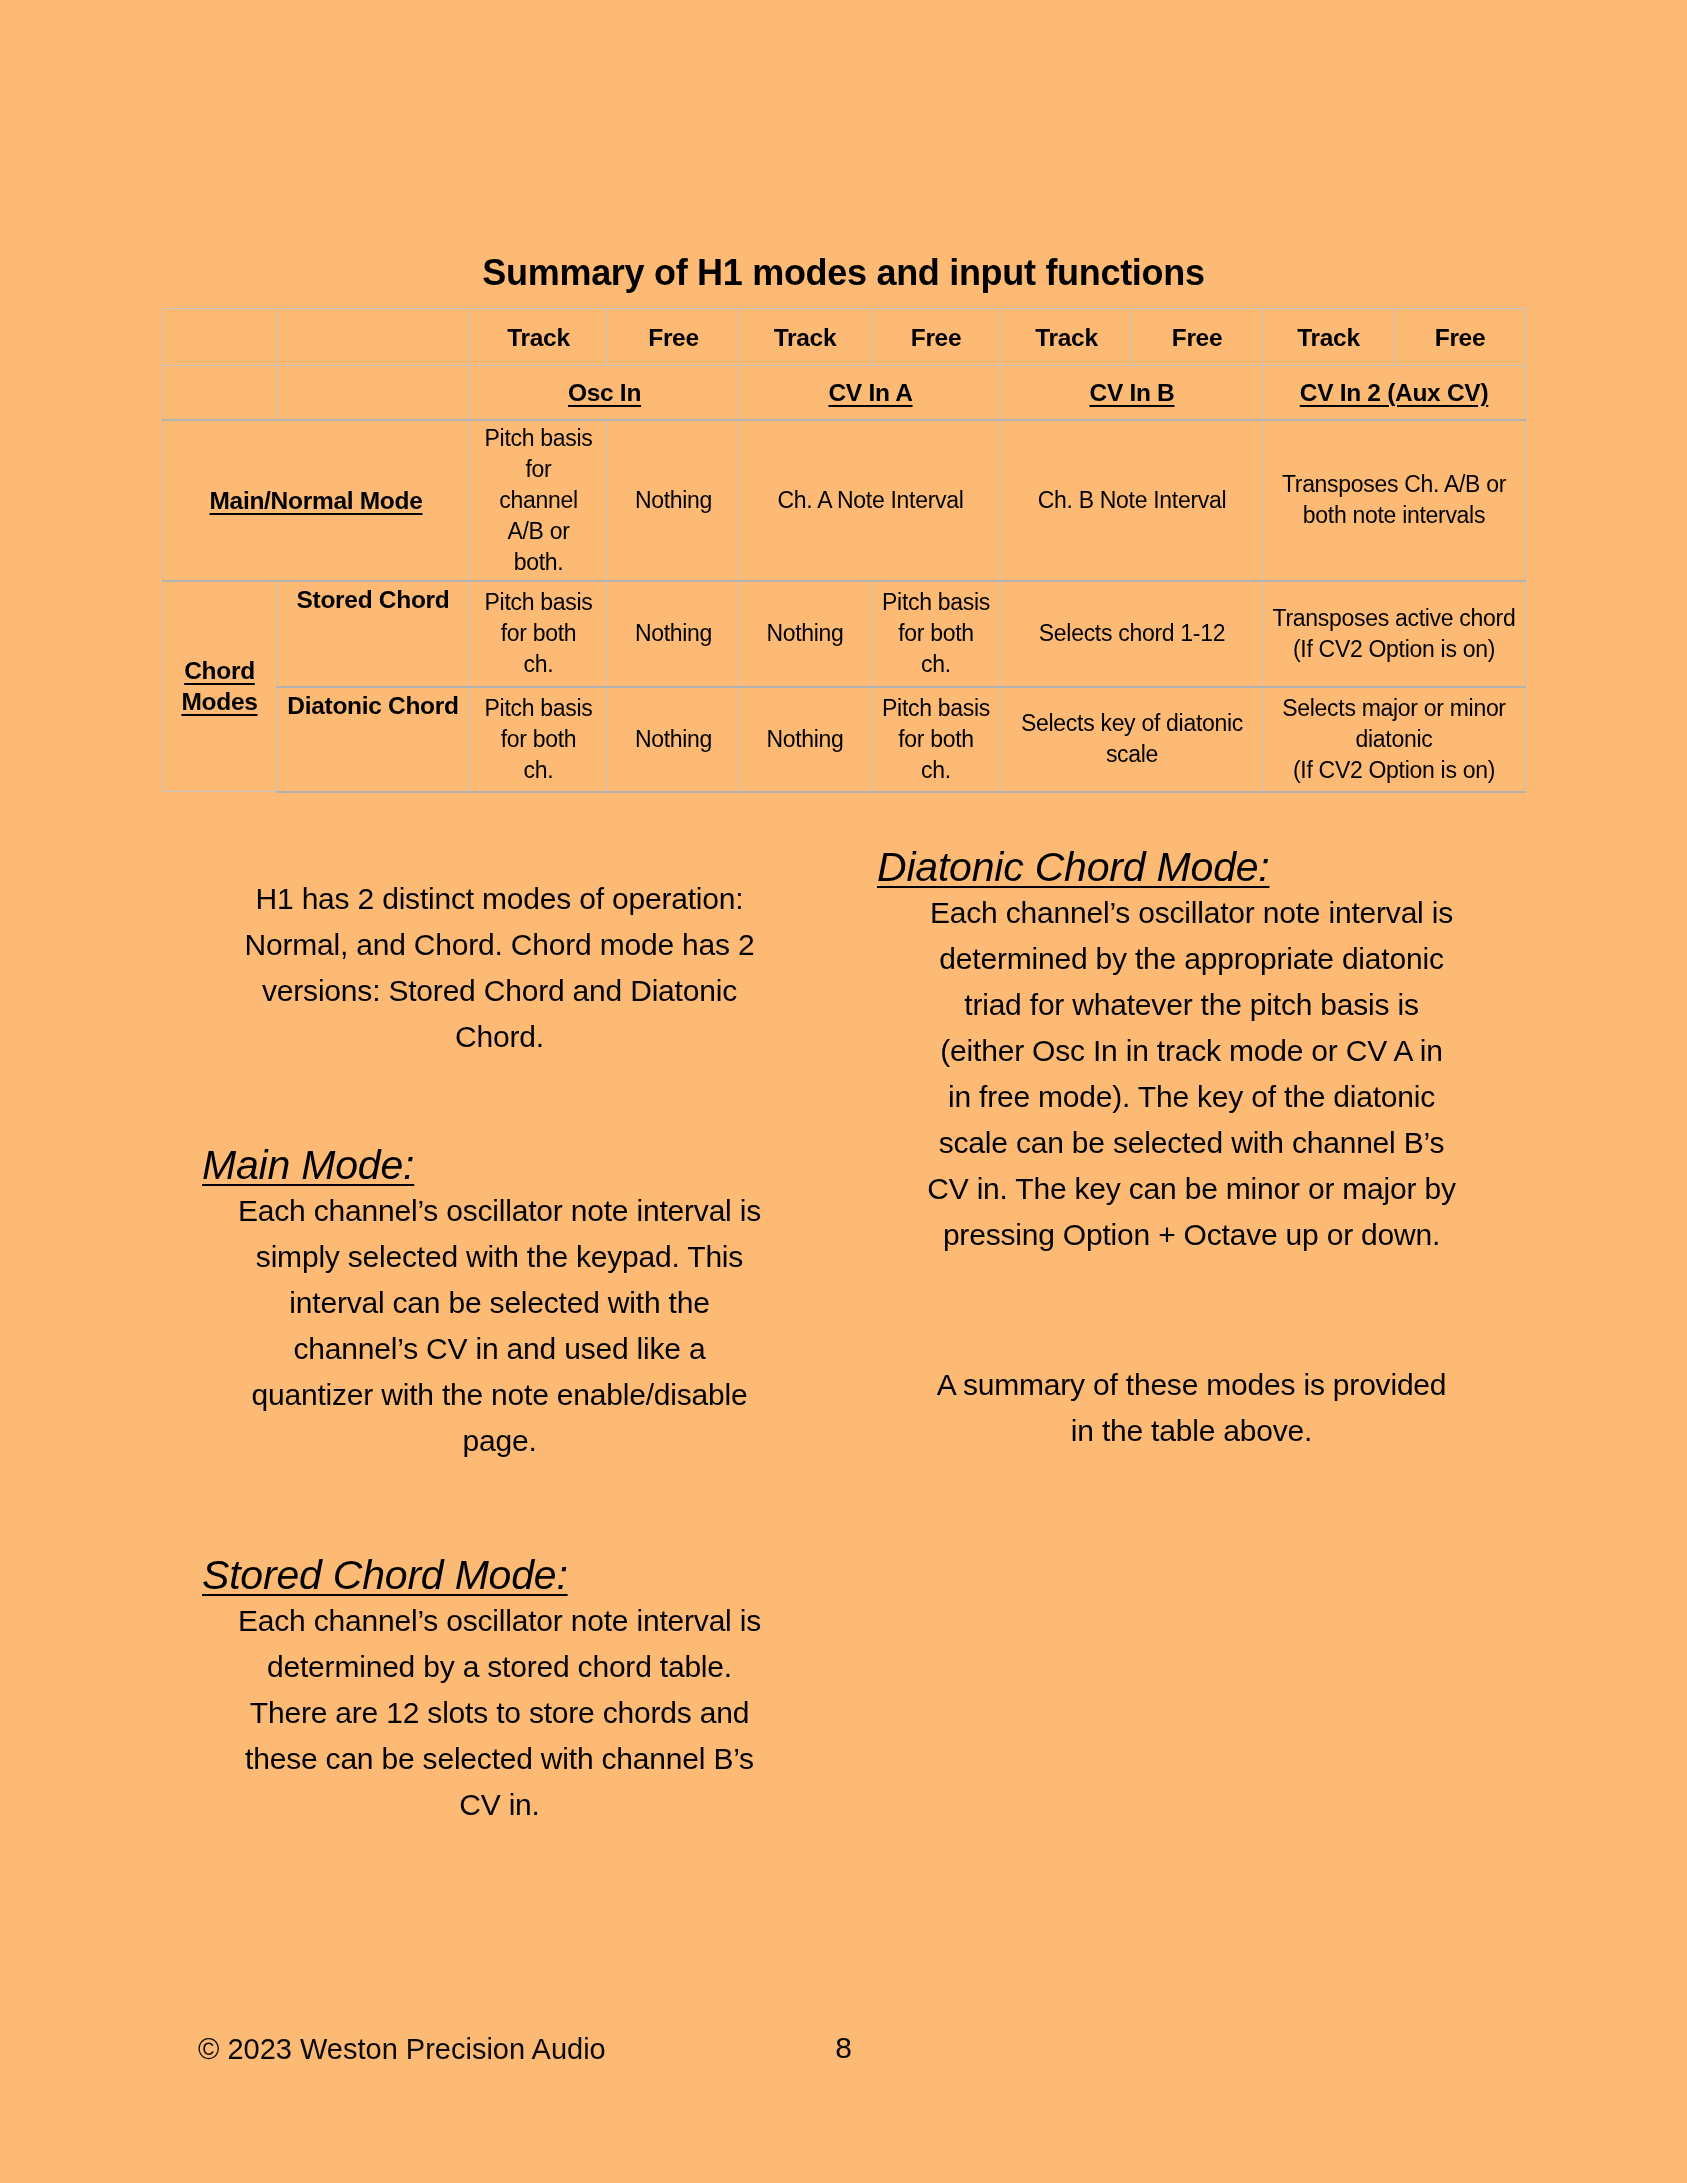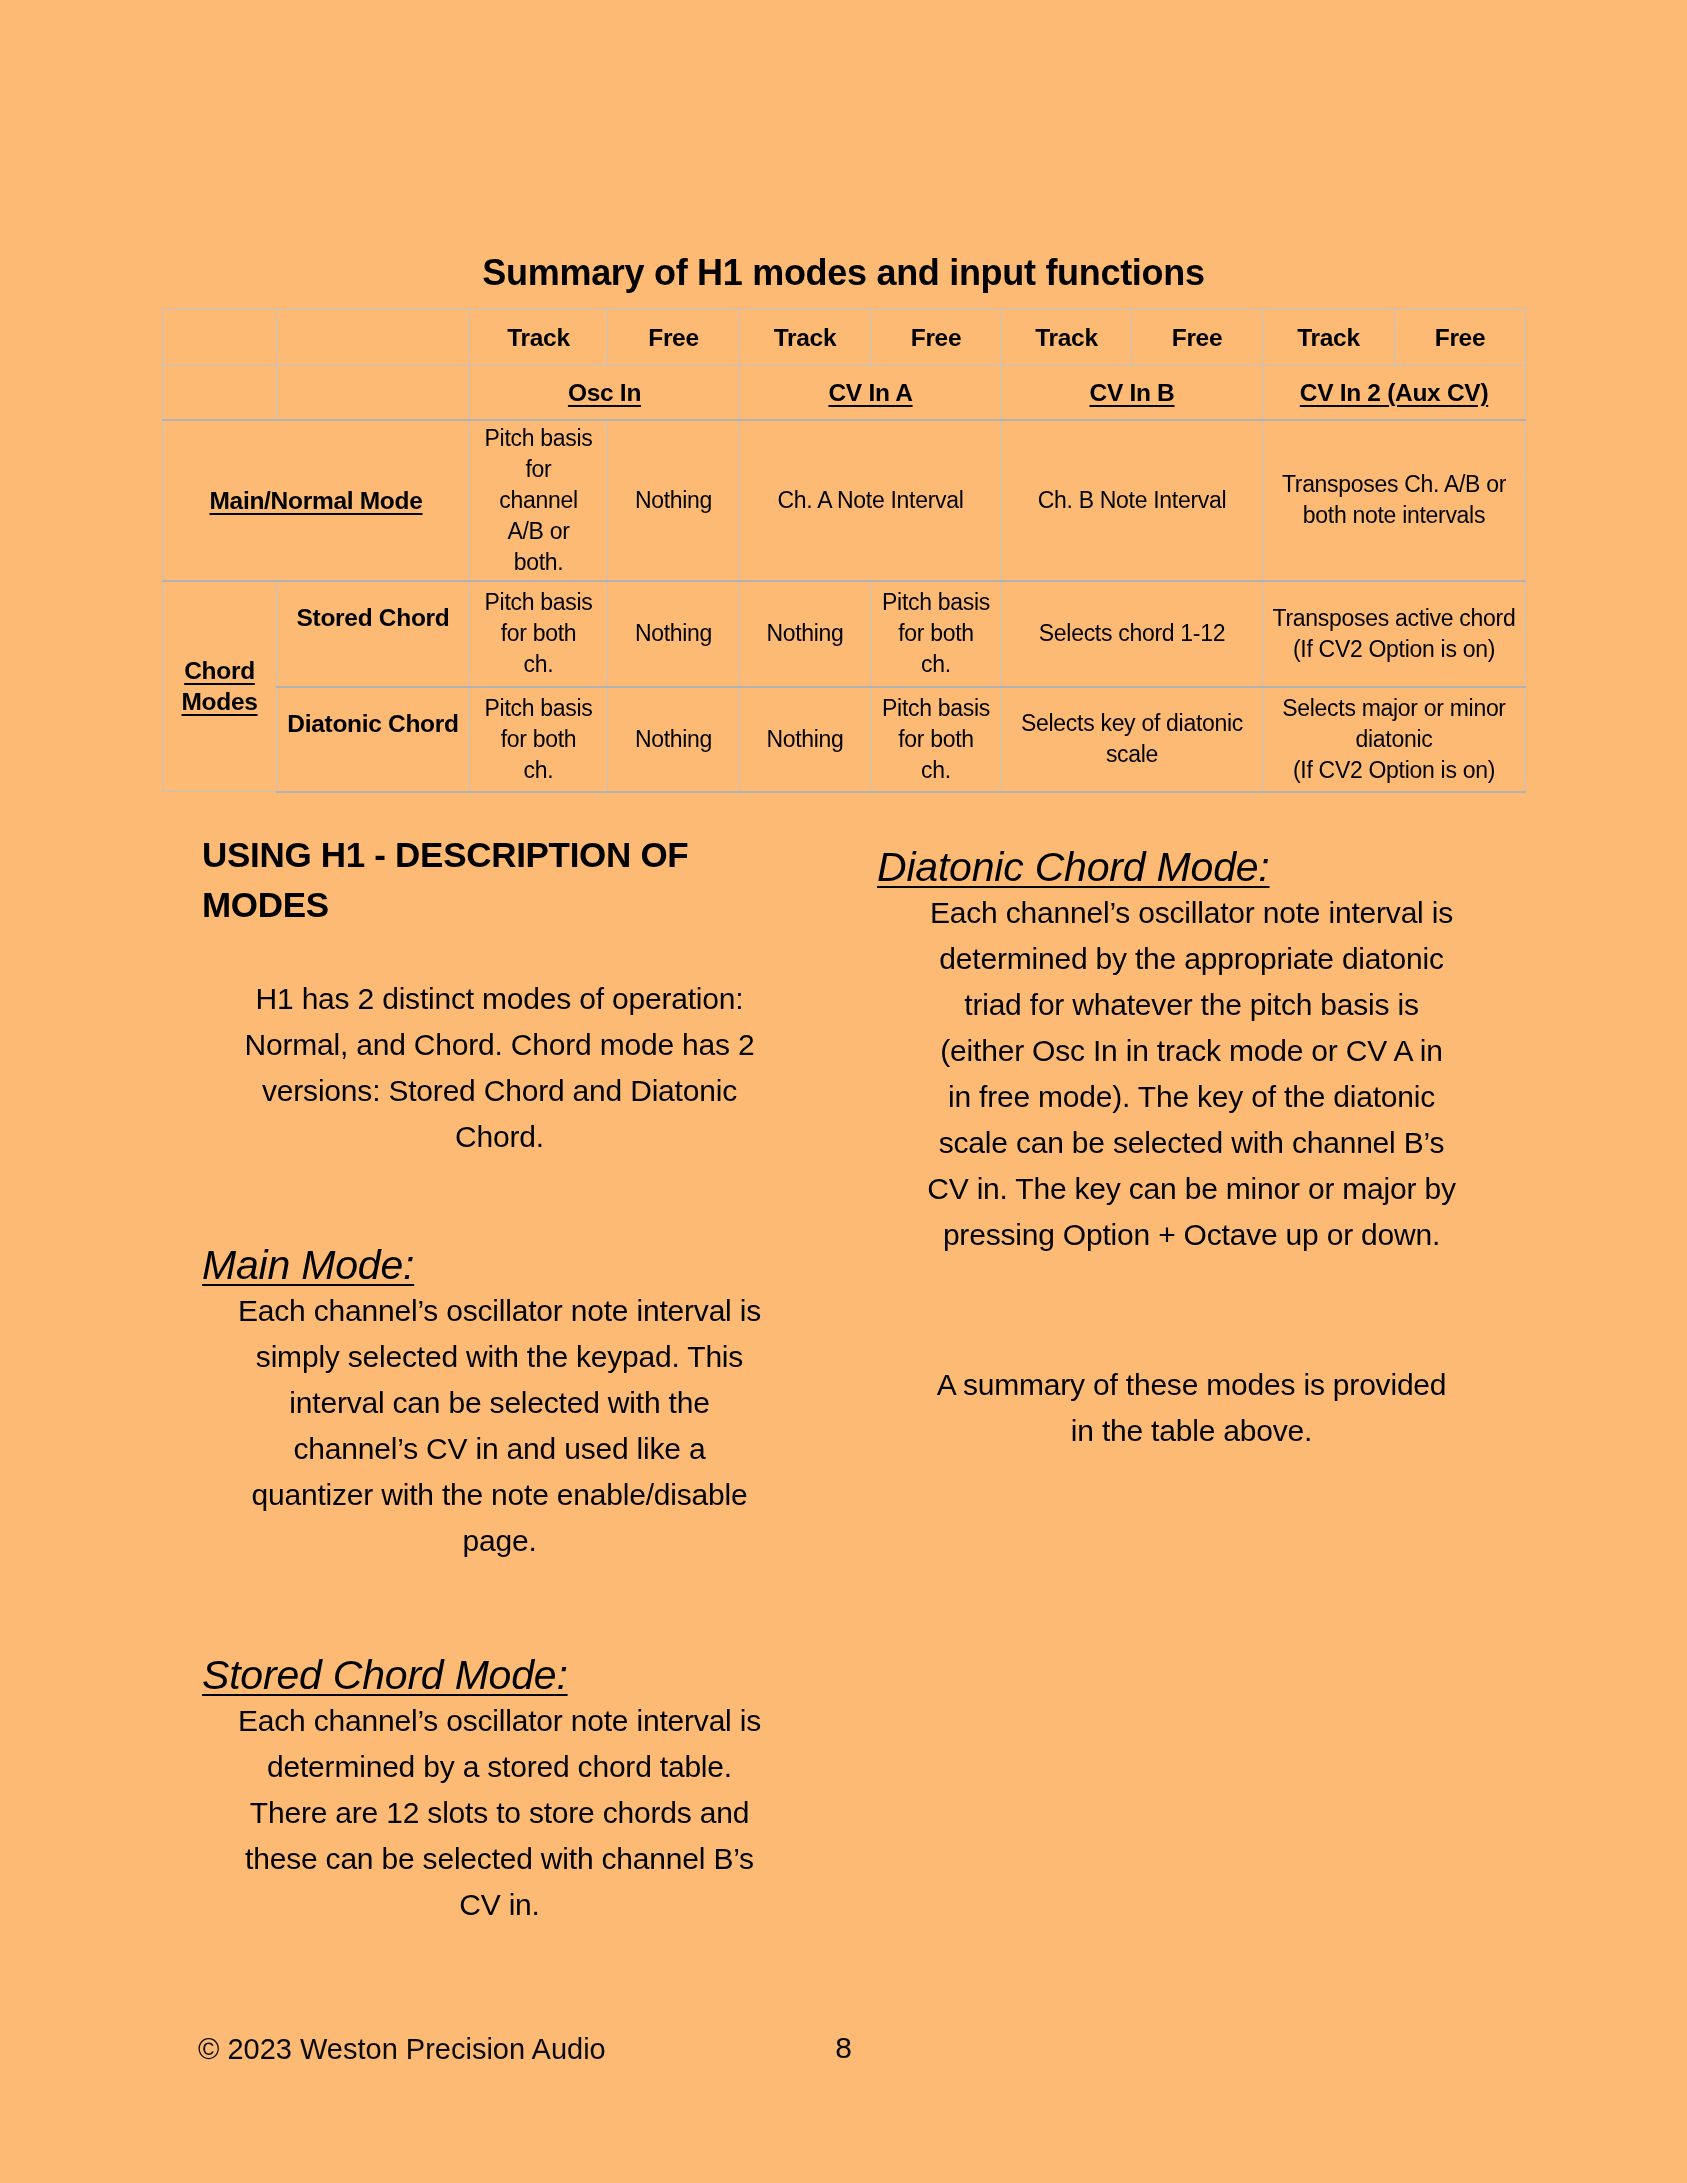--- a/index.html
+++ b/index.html
@@ -47,21 +47,21 @@
     font-size: 24.5px;
     font-weight: bold;
     text-decoration: underline;
     text-decoration-thickness: 2px;
     text-underline-offset: 4px;
   }
   table.summary tr.heavy td { border-top: 2.6px solid #b2b2b2; }
   table.summary tr.last td { border-bottom: 2.6px solid #b2b2b2; }
   table.summary td.label-top {
     vertical-align: top;
-    padding-top: 20px;
+    padding-top: 2px;
   }
 
   
   .col {
     position: absolute;
   }
   .col-left  { left: 202px;  top: 830px; width: 595px; }
   .col-right { left: 877px; top: 830px; width: 629px; }
 
   .section-heading {
@@ -192,22 +192,20 @@
         <td colspan="2">Selects key of diatonic
 scale</td>
         <td colspan="2">Selects major or minor
 diatonic
 (If CV2 Option is on)</td>
       </tr>
     </tbody>
   </table>
 
   <div class="col col-left">
-    <div class="section-heading">USING H1 - DESCRIPTION OF
-MODES</div>
     <div class="para mt-intro">H1 has 2 distinct modes of operation:
 Normal, and Chord. Chord mode has 2
 versions: Stored Chord and Diatonic
 Chord.</div>
     <div class="mt-section">
       <div class="mode-heading">Main Mode:</div>
       <div class="para">Each channel’s oscillator note interval is
 simply selected with the keypad. This
 interval can be selected with the
 channel’s CV in and used like a

